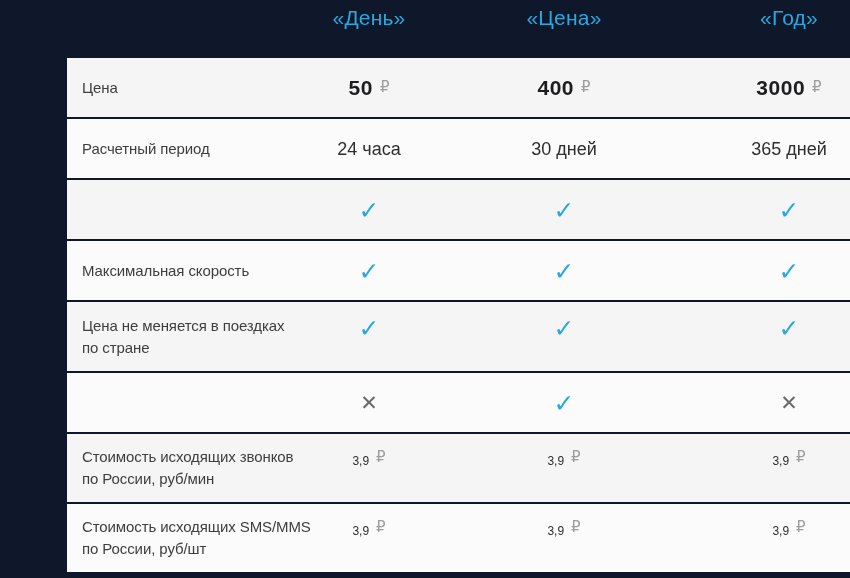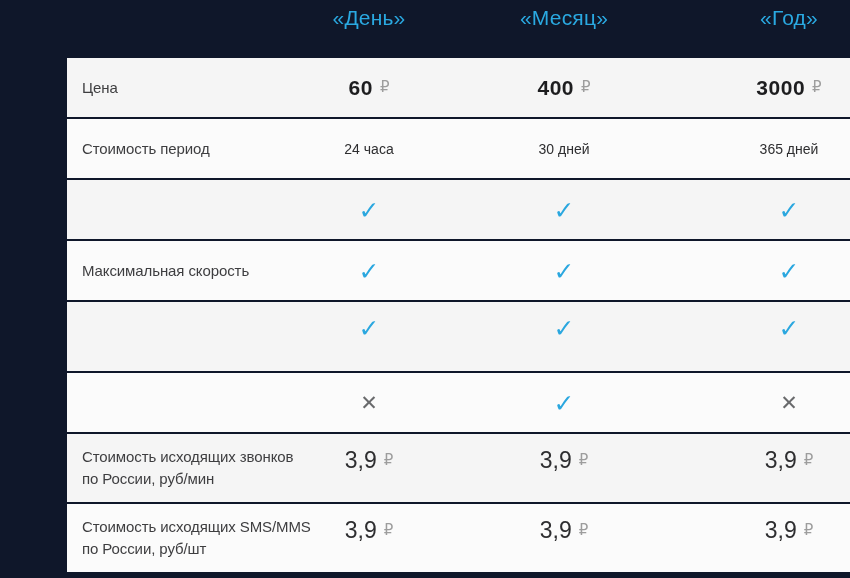--- a/index.html
+++ b/index.html
@@ -22,68 +22,70 @@
   .h-t { height:69px; }
   .h-m { height:68px; }
 
   .label { padding-left:15px; font-size:15px; color:#3e3e40;
            white-space:pre-line; line-height:1.45; letter-spacing:-0.1px; }
 
   .cell { position:absolute; top:50%; transform:translate(-50%,-50%); white-space:nowrap; }
   .row.twoline .cell { top:26px; }
 
   .num.big   { font-size:21px; font-weight:700; color:#1d1d1f; letter-spacing:0.5px; }
-  .num.small { font-size:23px; font-weight:400; color:#2e2e30; }
-  .txt       { font-size:14px; color:#2e2e30; }
+  .num.small { font-size:12px; font-weight:400; color:#2e2e30; }
+  .txt       { font-size:18px; color:#2e2e30; }
   .rub  { font-size:15px; color:#9d9d9d; margin-left:7px; position:relative; top:-3px; }
 
   .check-icon { color:#2aa7df; font-size:25px; font-weight:700; line-height:1; }
   .cross-icon { color:#696a6c; font-size:21px; font-weight:400; line-height:1; }
 </style>
 </head>
 <body>
 
 <div class="page">
 
   <div class="thead">
     <div class="hcell c1">«День»</div>
-    <div class="hcell c2">«Месяц»</div>
+    <div class="hcell c2">«Цена»</div>
     <div class="hcell c3">«Год»</div>
   </div>
 
   <div class="tbody">
 
     <div class="row gray h-s">
       <div class="label">Цена</div>
-      <div class="cell c1"><span class="num big">60</span><span class="rub">₽</span></div>
+      <div class="cell c1"><span class="num big">50</span><span class="rub">₽</span></div>
       <div class="cell c2"><span class="num big">400</span><span class="rub">₽</span></div>
       <div class="cell c3"><span class="num big">3000</span><span class="rub">₽</span></div>
     </div>
 
     <div class="row light h-s">
-      <div class="label">Стоимость период</div>
+      <div class="label">Расчетный период</div>
       <div class="cell c1"><span class="txt">24 часа</span></div>
       <div class="cell c2"><span class="txt">30 дней</span></div>
       <div class="cell c3"><span class="txt">365 дней</span></div>
     </div>
 
     <div class="row gray h-s">
       <div class="cell c1"><span class="check-icon">✓</span></div>
       <div class="cell c2"><span class="check-icon">✓</span></div>
       <div class="cell c3"><span class="check-icon">✓</span></div>
     </div>
 
     <div class="row light h-s">
       <div class="label">Максимальная скорость</div>
       <div class="cell c1"><span class="check-icon">✓</span></div>
       <div class="cell c2"><span class="check-icon">✓</span></div>
       <div class="cell c3"><span class="check-icon">✓</span></div>
     </div>
 
     <div class="row gray h-t twoline">
+      <div class="label">Цена не меняется в поездках
+по стране</div>
       <div class="cell c1"><span class="check-icon">✓</span></div>
       <div class="cell c2"><span class="check-icon">✓</span></div>
       <div class="cell c3"><span class="check-icon">✓</span></div>
     </div>
 
     <div class="row light h-s">
       <div class="cell c1"><span class="cross-icon">✕</span></div>
       <div class="cell c2"><span class="check-icon">✓</span></div>
       <div class="cell c3"><span class="cross-icon">✕</span></div>
     </div>

